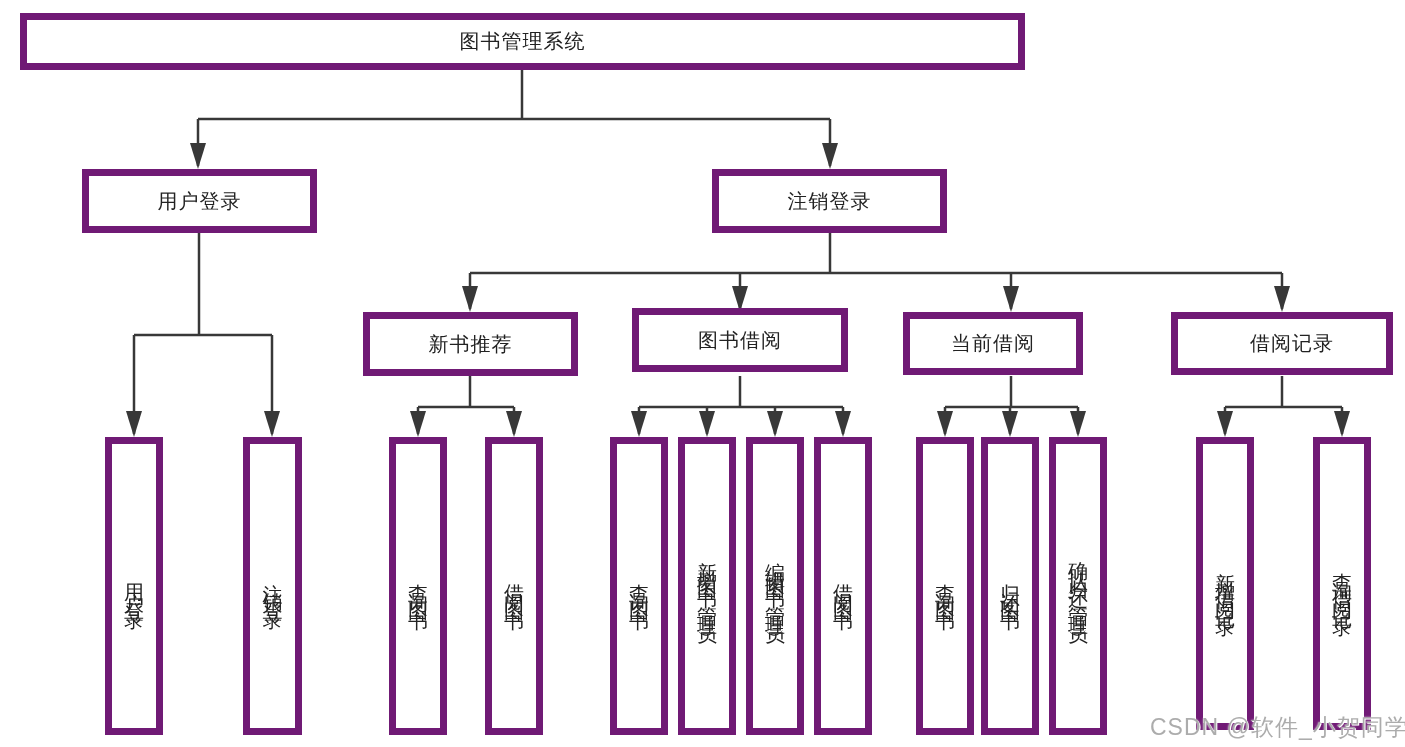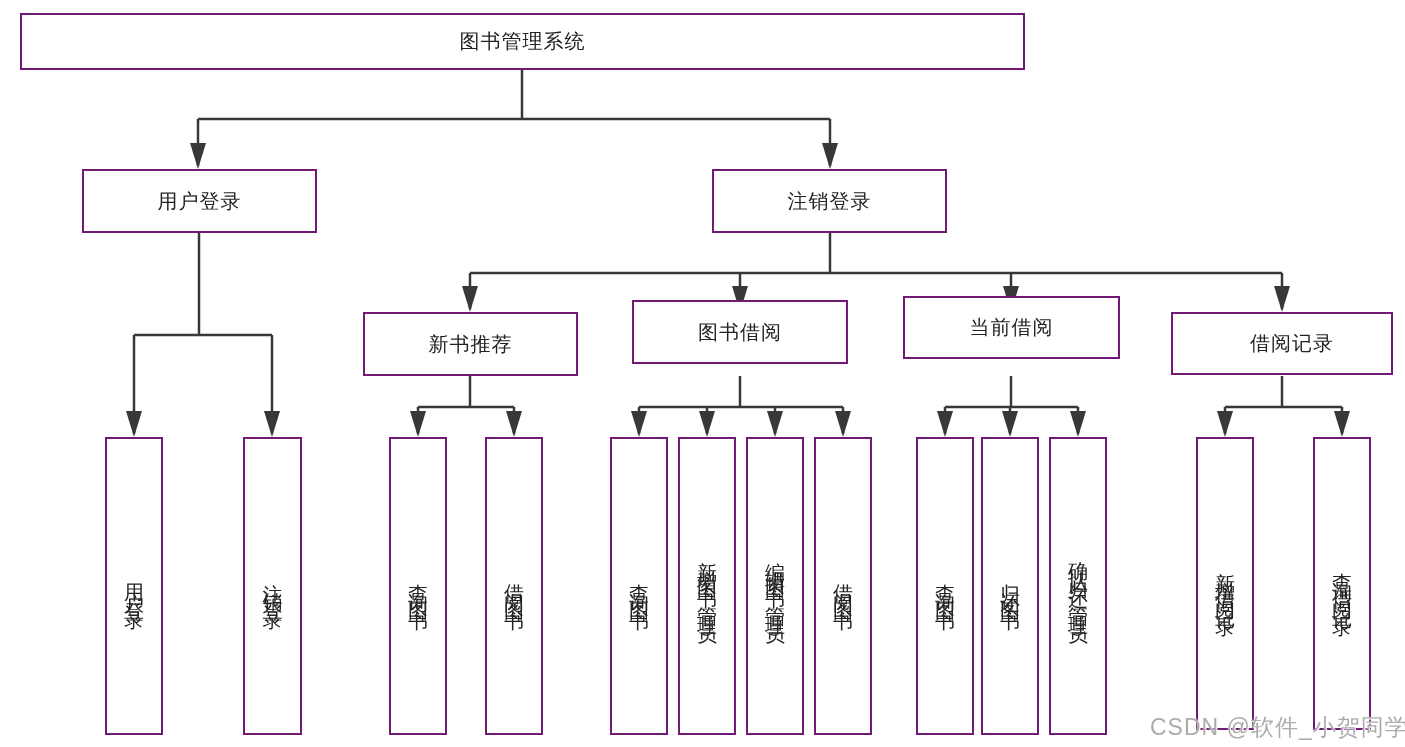--- a/index.html
+++ b/index.html
@@ -13,21 +13,21 @@
   }
   svg.connectors {
     position: absolute;
     left: 0; top: 0;
     width: 1405px; height: 747px;
     pointer-events: none;
   }
   .box {
     position: absolute;
     box-sizing: border-box;
-    border: 2px solid #701a75;
+    border: 7px solid #701a75;
     background: #ffffff;
     display: flex;
     align-items: center;
     justify-content: center;
     color: #222222;
   }
   .hbox { font-size: 20px; letter-spacing: 1px; }
   .vbox .vtext {
     writing-mode: vertical-rl;
     text-orientation: mixed;
@@ -45,22 +45,22 @@
     color: rgba(165,165,165,0.92);
     text-shadow: 0 0 2px #ffffff, 1px 1px 0 #ffffff;
     white-space: nowrap;
     z-index: 5;
   }
   
   #n-root   { left: 20px;   top: 13px;  width: 1005px; height: 57px; }
   #n-login  { left: 82px;   top: 169px; width: 235px;  height: 64px; }
   #n-mgmt   { left: 712px;  top: 169px; width: 235px;  height: 64px; }
   #n-newrec { left: 363px;  top: 312px; width: 215px;  height: 64px; }
-  #n-borrow { left: 632px;  top: 300px; width: 216px;  height: 64px; }
-  #n-curr   { left: 903px;  top: 296px; width: 217px;  height: 63px; text-align: center; }
+  #n-borrow { left: 632px;  top: 308px; width: 216px;  height: 64px; }
+  #n-curr   { left: 903px;  top: 312px; width: 180px;  height: 63px; text-align: center; }
   #n-record { left: 1171px; top: 312px; width: 222px;  height: 63px; padding-left: 20px; }
   .leaf { top: 437px; height: 298px; width: 58px; }
   #l-0  { left: 105px; }
   #l-1  { left: 243px; width: 59px; }
   #l-2  { left: 389px; }
   #l-3  { left: 485px; }
   #l-4  { left: 610px; }
   #l-5  { left: 678px; }
   #l-6  { left: 746px; }
   #l-7  { left: 814px; }

